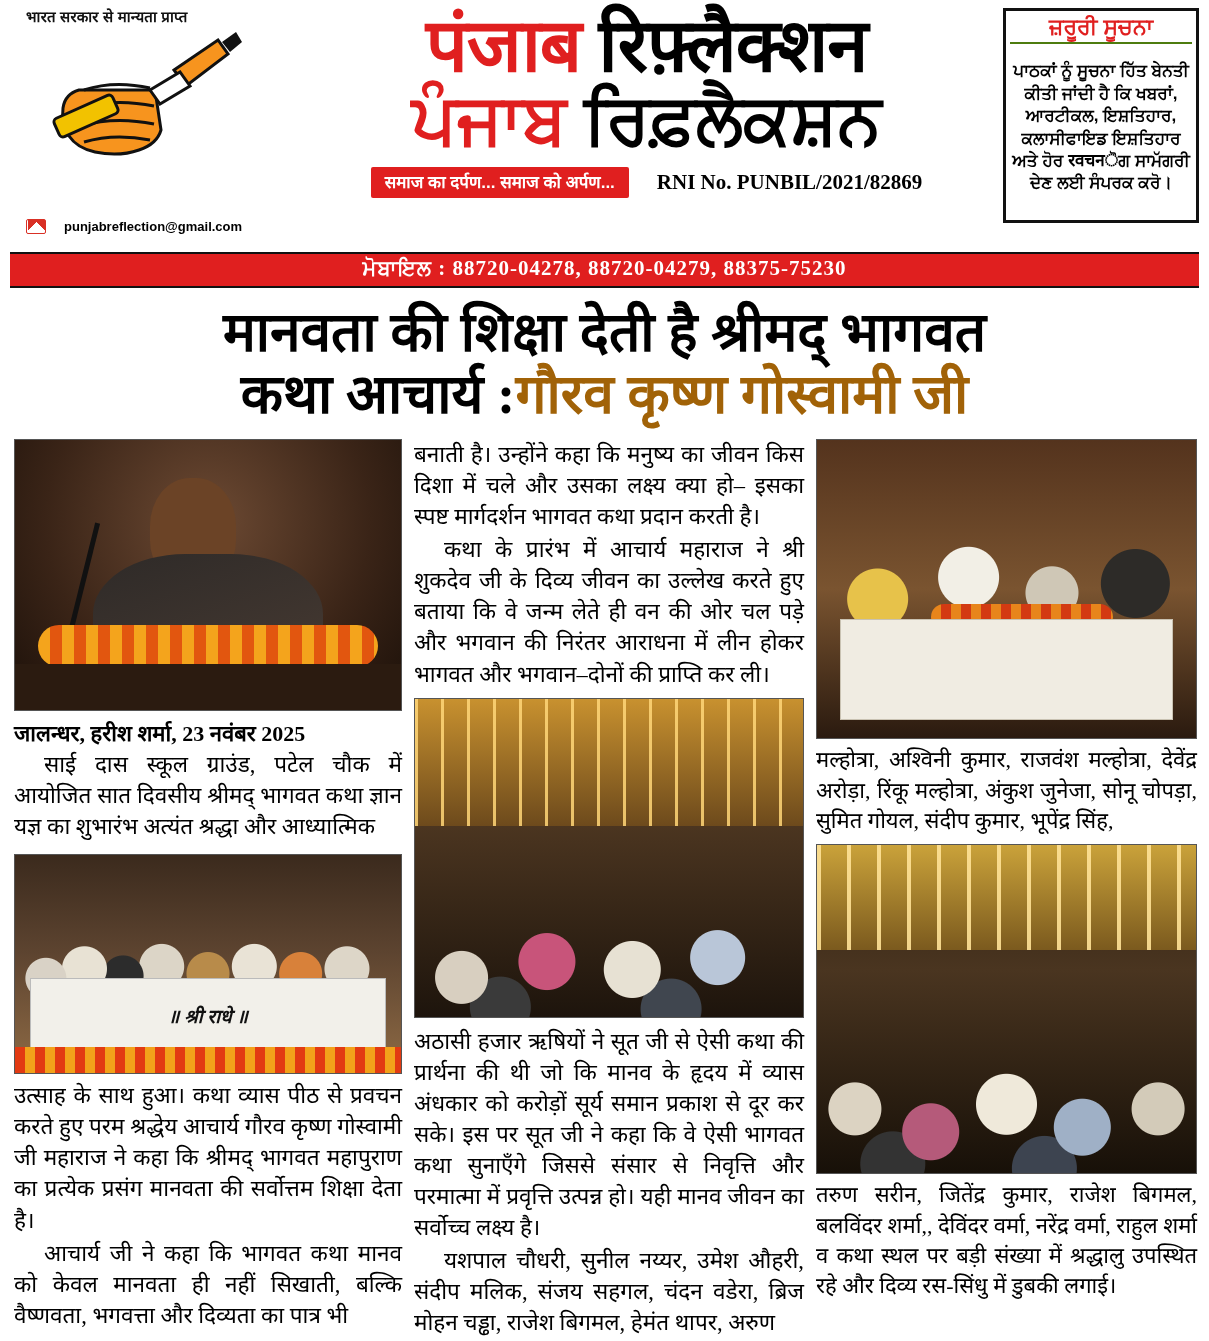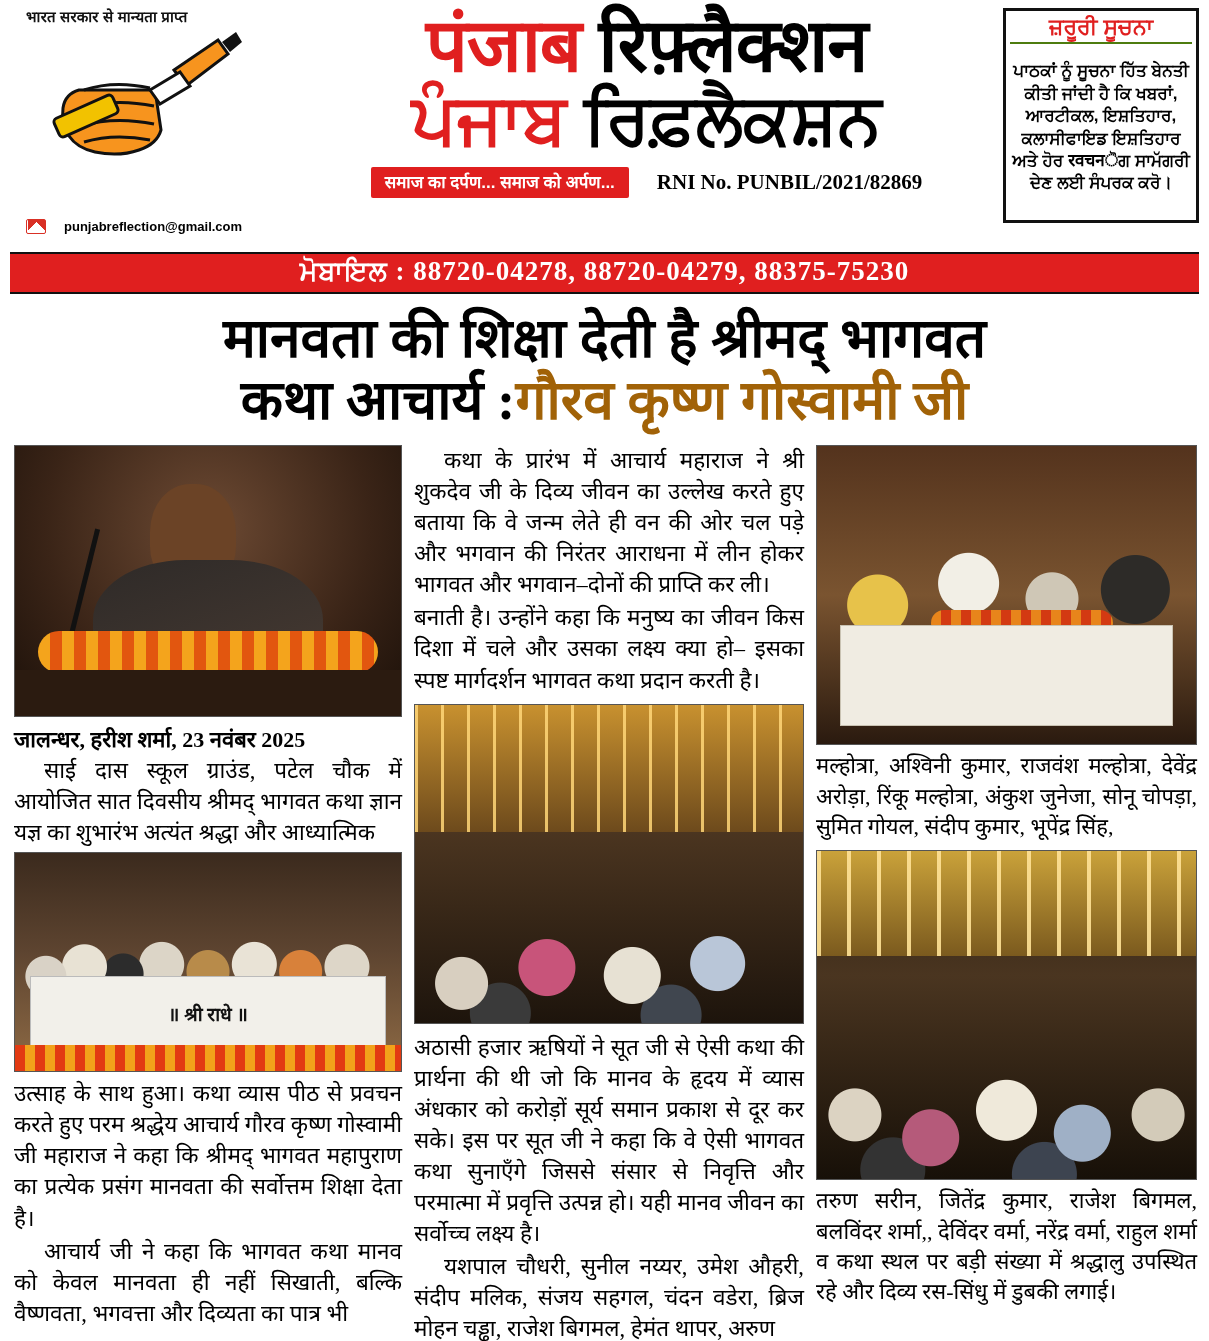--- a/index.html
+++ b/index.html
@@ -134,21 +134,21 @@
     line-height: 1.32;
   }
 
   
   .phone-bar {
     background: #e01f1f;
     color: #fff;
     text-align: center;
     font-family: "Liberation Serif", serif;
     font-weight: bold;
-    font-size: 27px;
+    font-size: 21px;
     letter-spacing: 1px;
     padding: 2px 0 5px;
     margin: 0 10px;
     border-top: 2px solid #111;
     border-bottom: 2px solid #111;
     white-space: nowrap;
   }
 
   
   .headline {
@@ -391,35 +391,35 @@
       <div class="mic"></div>
       <div class="head"></div>
       <div class="body"></div>
       <div class="garland"></div>
       <div class="table"></div>
     </div>
 
     <div class="dateline">जालन्धर, हरीश शर्मा, 23 नवंबर 2025</div>
     <p class="txt">साई दास स्कूल ग्राउंड, पटेल चौक में आयोजित सात दिवसीय श्रीमद् भागवत कथा ज्ञान यज्ञ का शुभारंभ अत्यंत श्रद्धा और आध्यात्मिक</p>
 
-    <div class="photo ph2" style="margin-top:4px;">
+    <div class="photo ph2" style="margin-top:12px;font-style:italic;">
       <div class="people"></div>
       <div class="stage">
         <span>॥ श्री राधे ॥</span>
       </div>
       <div class="flowers"></div>
     </div>
 
     <p class="txt noind" style="margin-top:6px;">उत्साह के साथ हुआ। कथा व्यास पीठ से प्रवचन करते हुए परम श्रद्धेय आचार्य गौरव कृष्ण गोस्वामी जी महाराज ने कहा कि श्रीमद् भागवत महापुराण का प्रत्येक प्रसंग मानवता की सर्वोत्तम शिक्षा देता है।</p>
     <p class="txt">आचार्य जी ने कहा कि भागवत कथा मानव को केवल मानवता ही नहीं सिखाती, बल्कि वैष्णवता, भगवत्ता और दिव्यता का पात्र भी</p>
   </div>
 
   <div class="col">
+    <p class="txt noind">बनाती है। उन्होंने कहा कि मनुष्य का जीवन किस दिशा में चले और उसका लक्ष्य क्या हो– इसका स्पष्ट मार्गदर्शन भागवत कथा प्रदान करती है।</p>
     <p class="txt">कथा के प्रारंभ में आचार्य महाराज ने श्री शुकदेव जी के दिव्य जीवन का उल्लेख करते हुए बताया कि वे जन्म लेते ही वन की ओर चल पड़े और भगवान की निरंतर आराधना में लीन होकर भागवत और भगवान–दोनों की प्राप्ति कर ली।</p>
-    <p class="txt noind">बनाती है। उन्होंने कहा कि मनुष्य का जीवन किस दिशा में चले और उसका लक्ष्य क्या हो– इसका स्पष्ट मार्गदर्शन भागवत कथा प्रदान करती है।</p>
 
     <div class="photo ph3" style="margin-top:8px;">
       <div class="lights"></div>
       <div class="crowd"></div>
     </div>
 
     <p class="txt noind" style="margin-top:8px;">अठासी हजार ऋषियों ने सूत जी से ऐसी कथा की प्रार्थना की थी जो कि मानव के हृदय में व्यास अंधकार को करोड़ों सूर्य समान प्रकाश से दूर कर सके। इस पर सूत जी ने कहा कि वे ऐसी भागवत कथा सुनाएँगे जिससे संसार से निवृत्ति और परमात्मा में प्रवृत्ति उत्पन्न हो। यही मानव जीवन का सर्वोच्च लक्ष्य है।</p>
     <p class="txt">यशपाल चौधरी, सुनील नय्यर, उमेश औहरी, संदीप मलिक, संजय सहगल, चंदन वडेरा, ब्रिज मोहन चड्ढा, राजेश बिगमल, हेमंत थापर, अरुण</p>
   </div>
 

